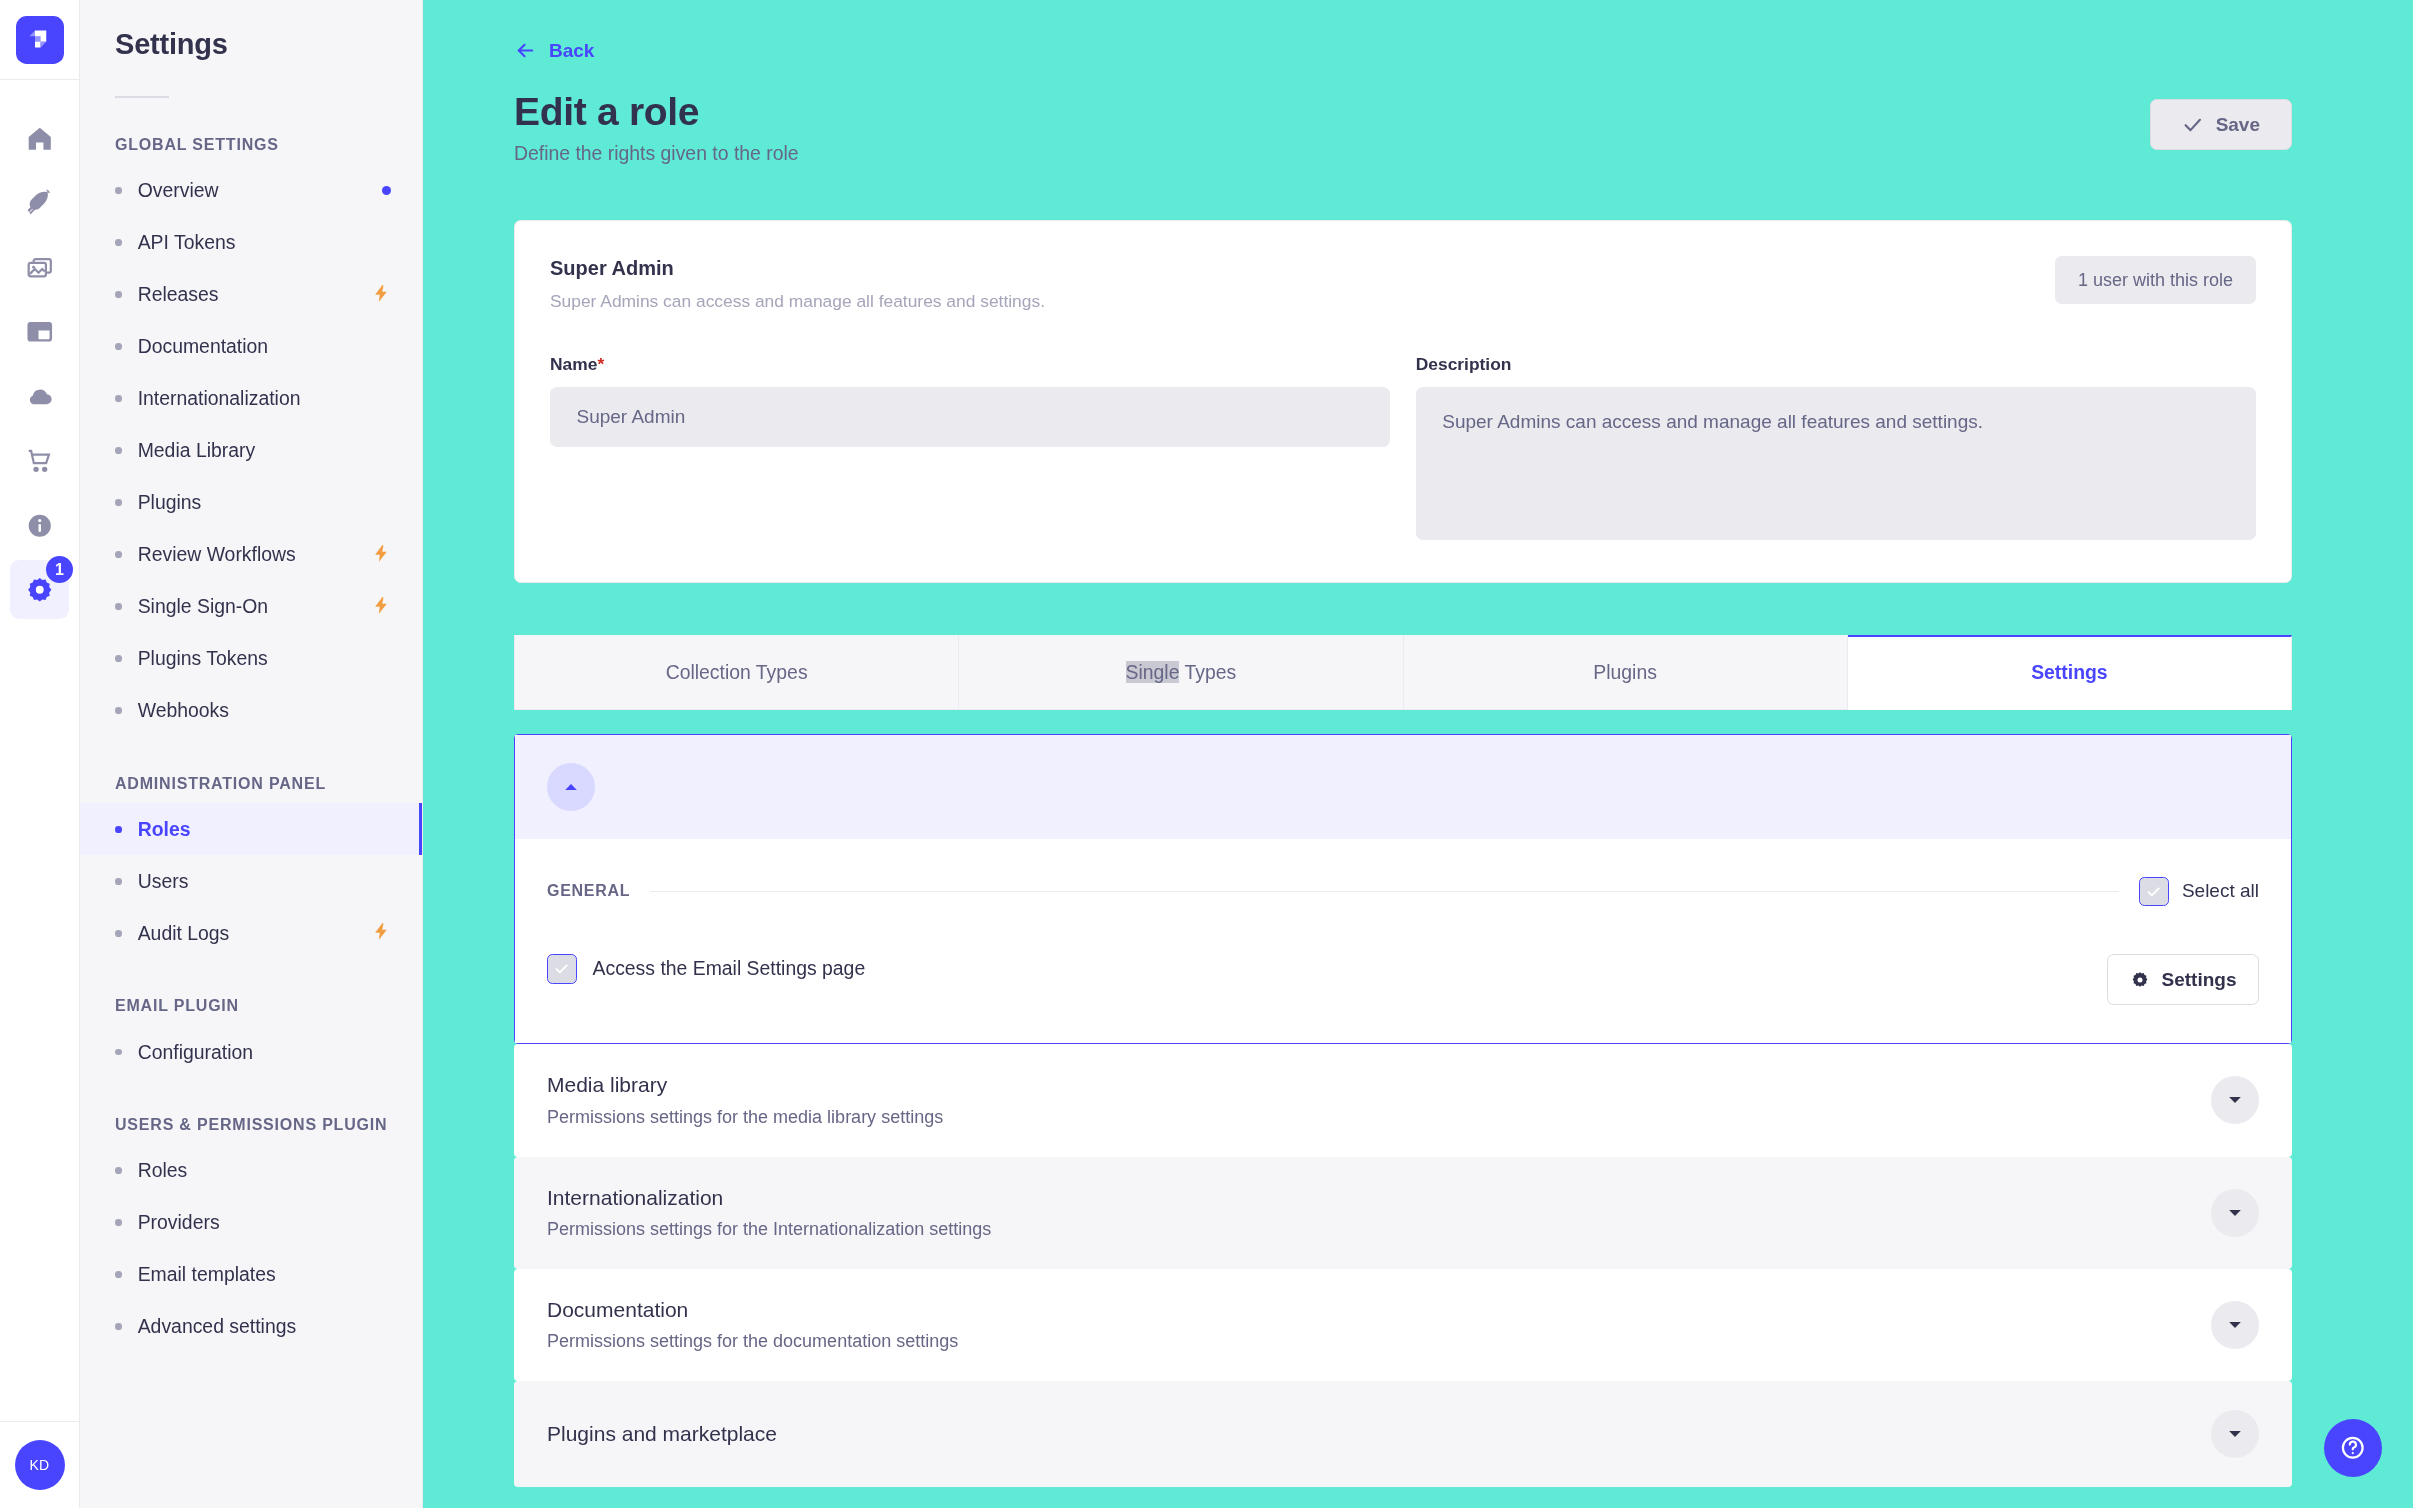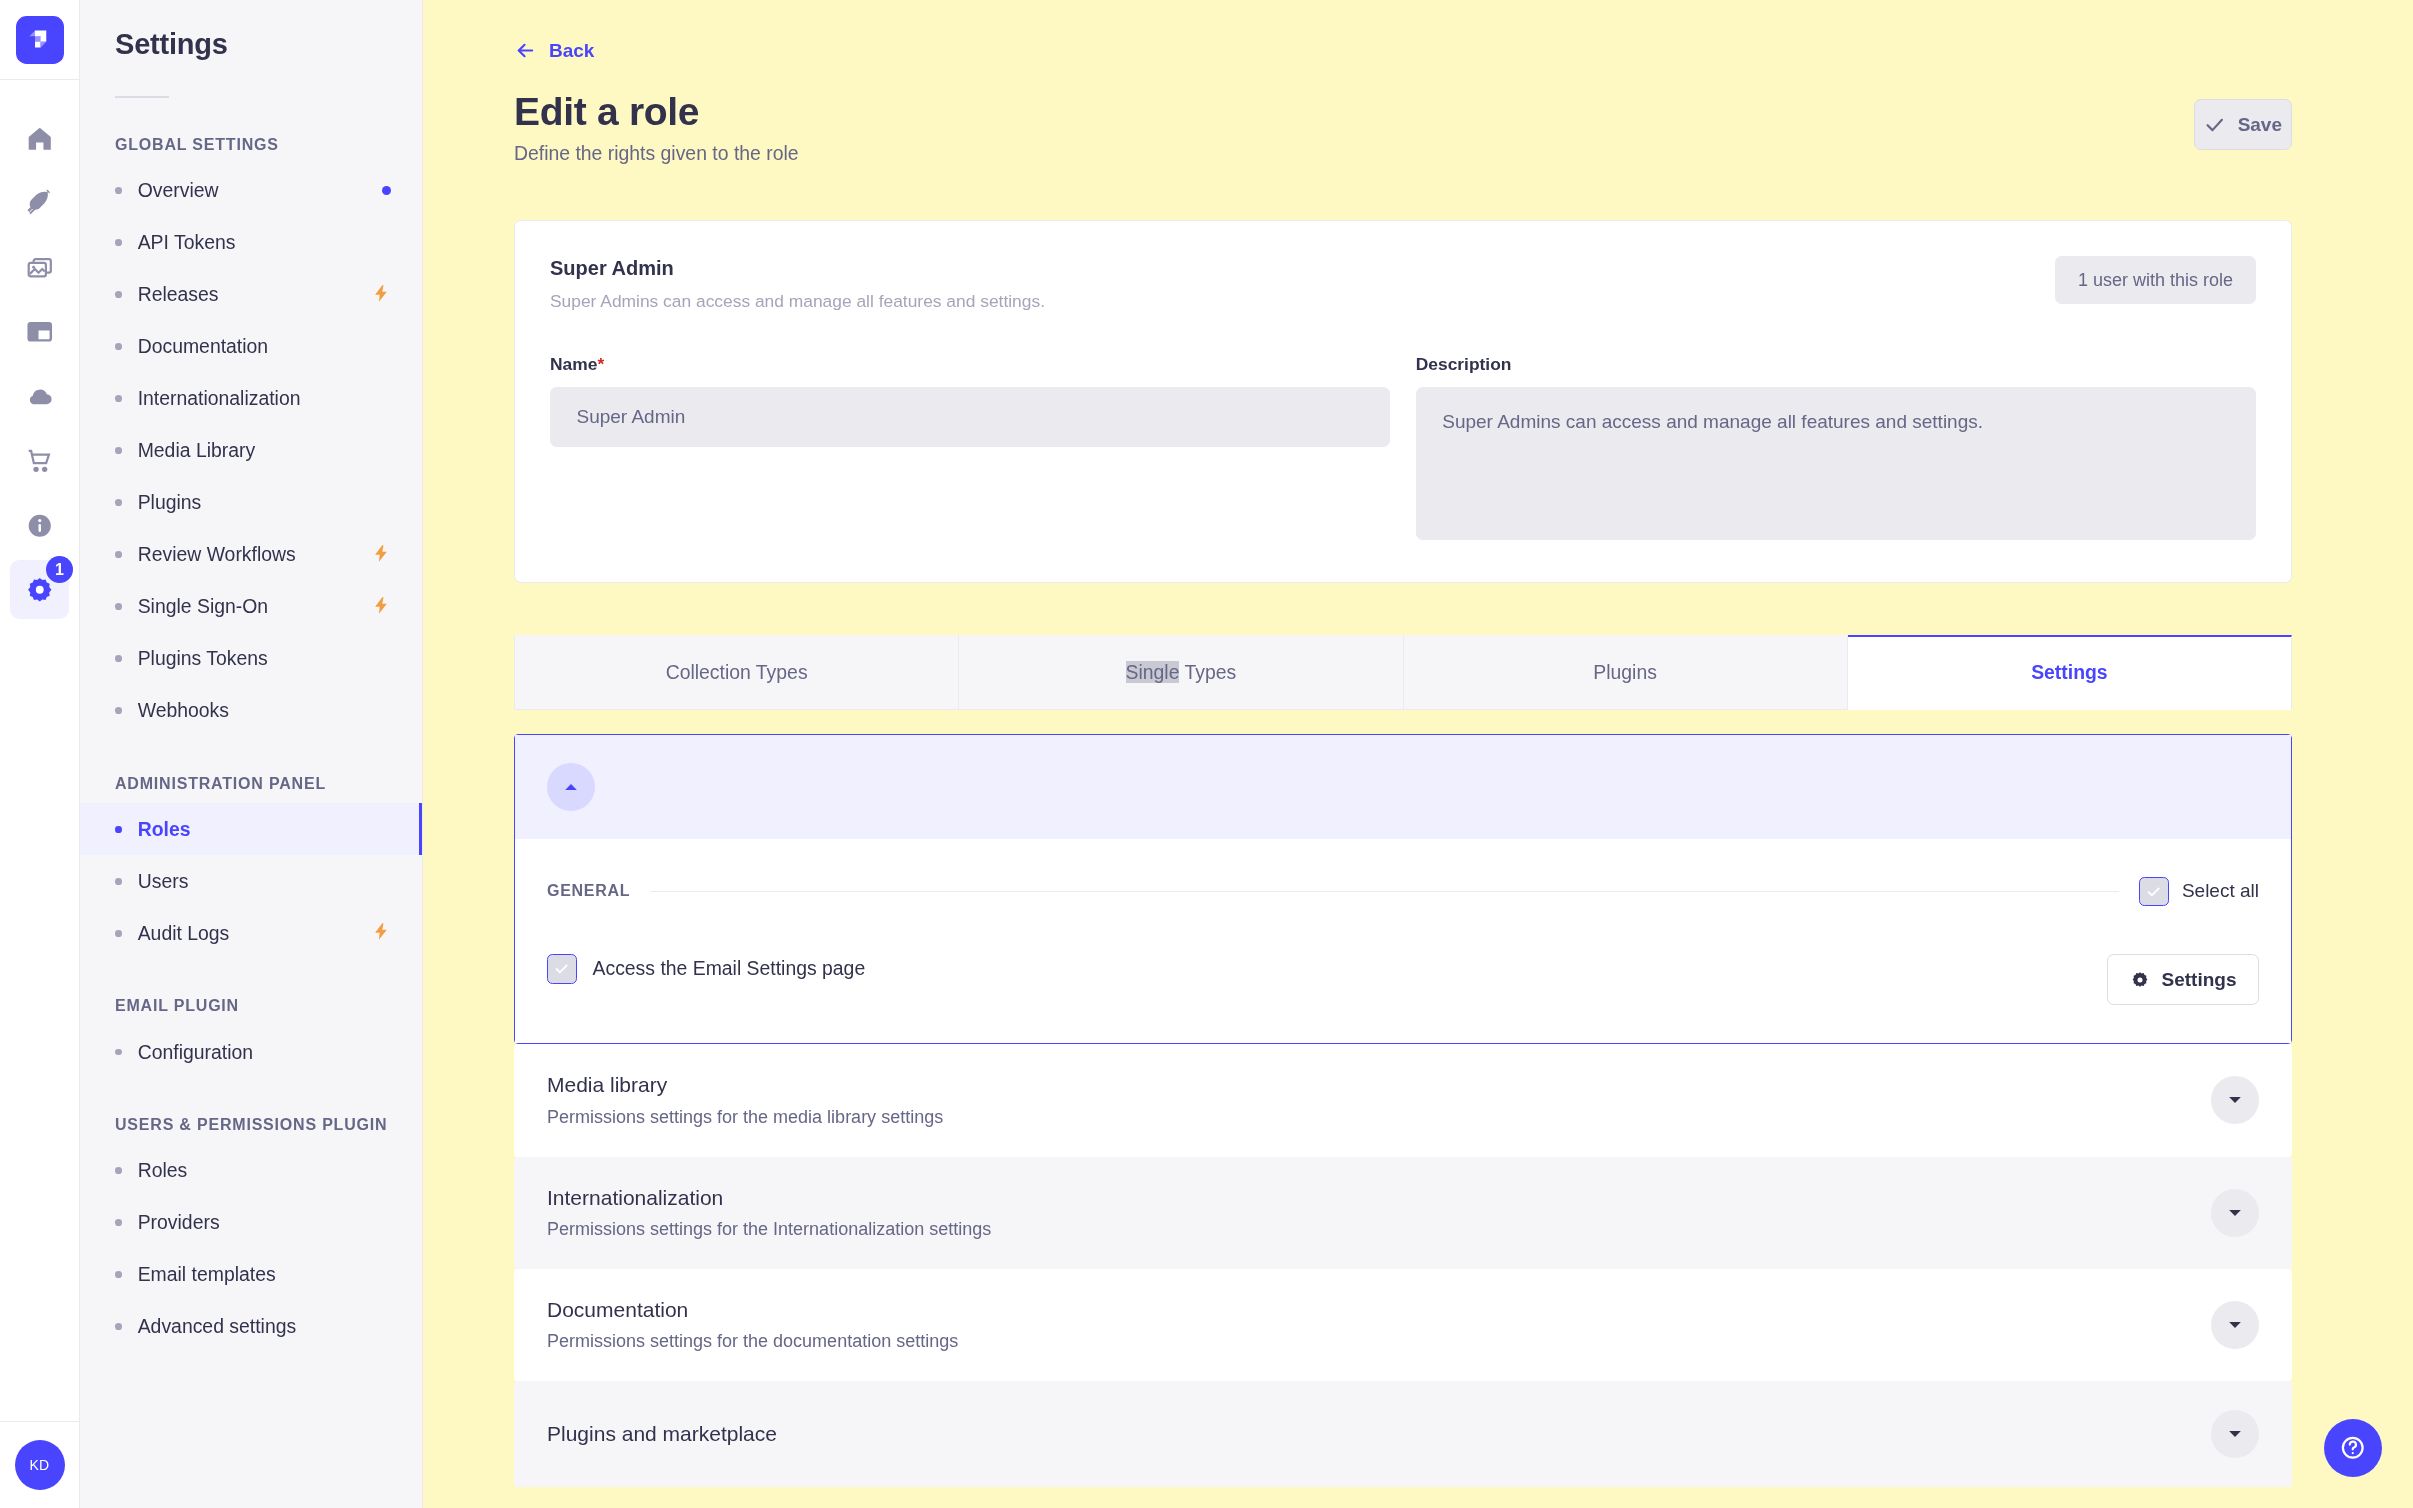--- a/index.html
+++ b/index.html
@@ -98,21 +98,21 @@
   .nav-item.active .bullet { background: #4945ff; }
   .nav-item.active .nav-label { color: #4945ff; font-weight: 600; }
   .nav-dot-blue {
     width: 9.4px; height: 9.4px; border-radius: 50%; background: #4945ff;
   }
   .nav-bolt { font-size: 20px; line-height: 1; }
 
   
   .main {
     flex: 1; height: 1508px; position: relative;
-    overflow: hidden; background: #fef9c3;
+    overflow: hidden; background: #5eead4;
   }
 
   .back-row {
     display: flex; align-items: center; gap: 12px;
     padding: 39px 0 0 91px; cursor: pointer; width: fit-content;
   }
   .back-label { font-size: 19px; color: #4945ff; font-weight: 600; }
 
   .title-row {
     display: flex; align-items: flex-start; justify-content: space-between;
@@ -120,21 +120,21 @@
   }
   .page-title {
     font-size: 39px; font-weight: bold; color: #32324d; letter-spacing: -0.3px;
   }
   .page-subtitle {
     font-size: 19.4px; color: #666687; margin-top: 8px;
   }
   .btn-save {
     display: flex; align-items: center; gap: 12px;
     background: #eaeaef; border: 1.3px solid #dcdce4; border-radius: 6.7px;
-    height: 51px; padding: 0 9px; cursor: pointer;
+    height: 51px; padding: 0 31px; cursor: pointer;
     color: #666687; font-size: 19px; font-weight: 600;
     margin-top: 9.4px;
   }
 
   
   .card {
     margin: 55px 121px 0 91px;
     background: #fff; border: 1.3px solid #eaeaef; border-radius: 6.7px;
     padding: 36px 35px 42px 35px;
     position: relative;

